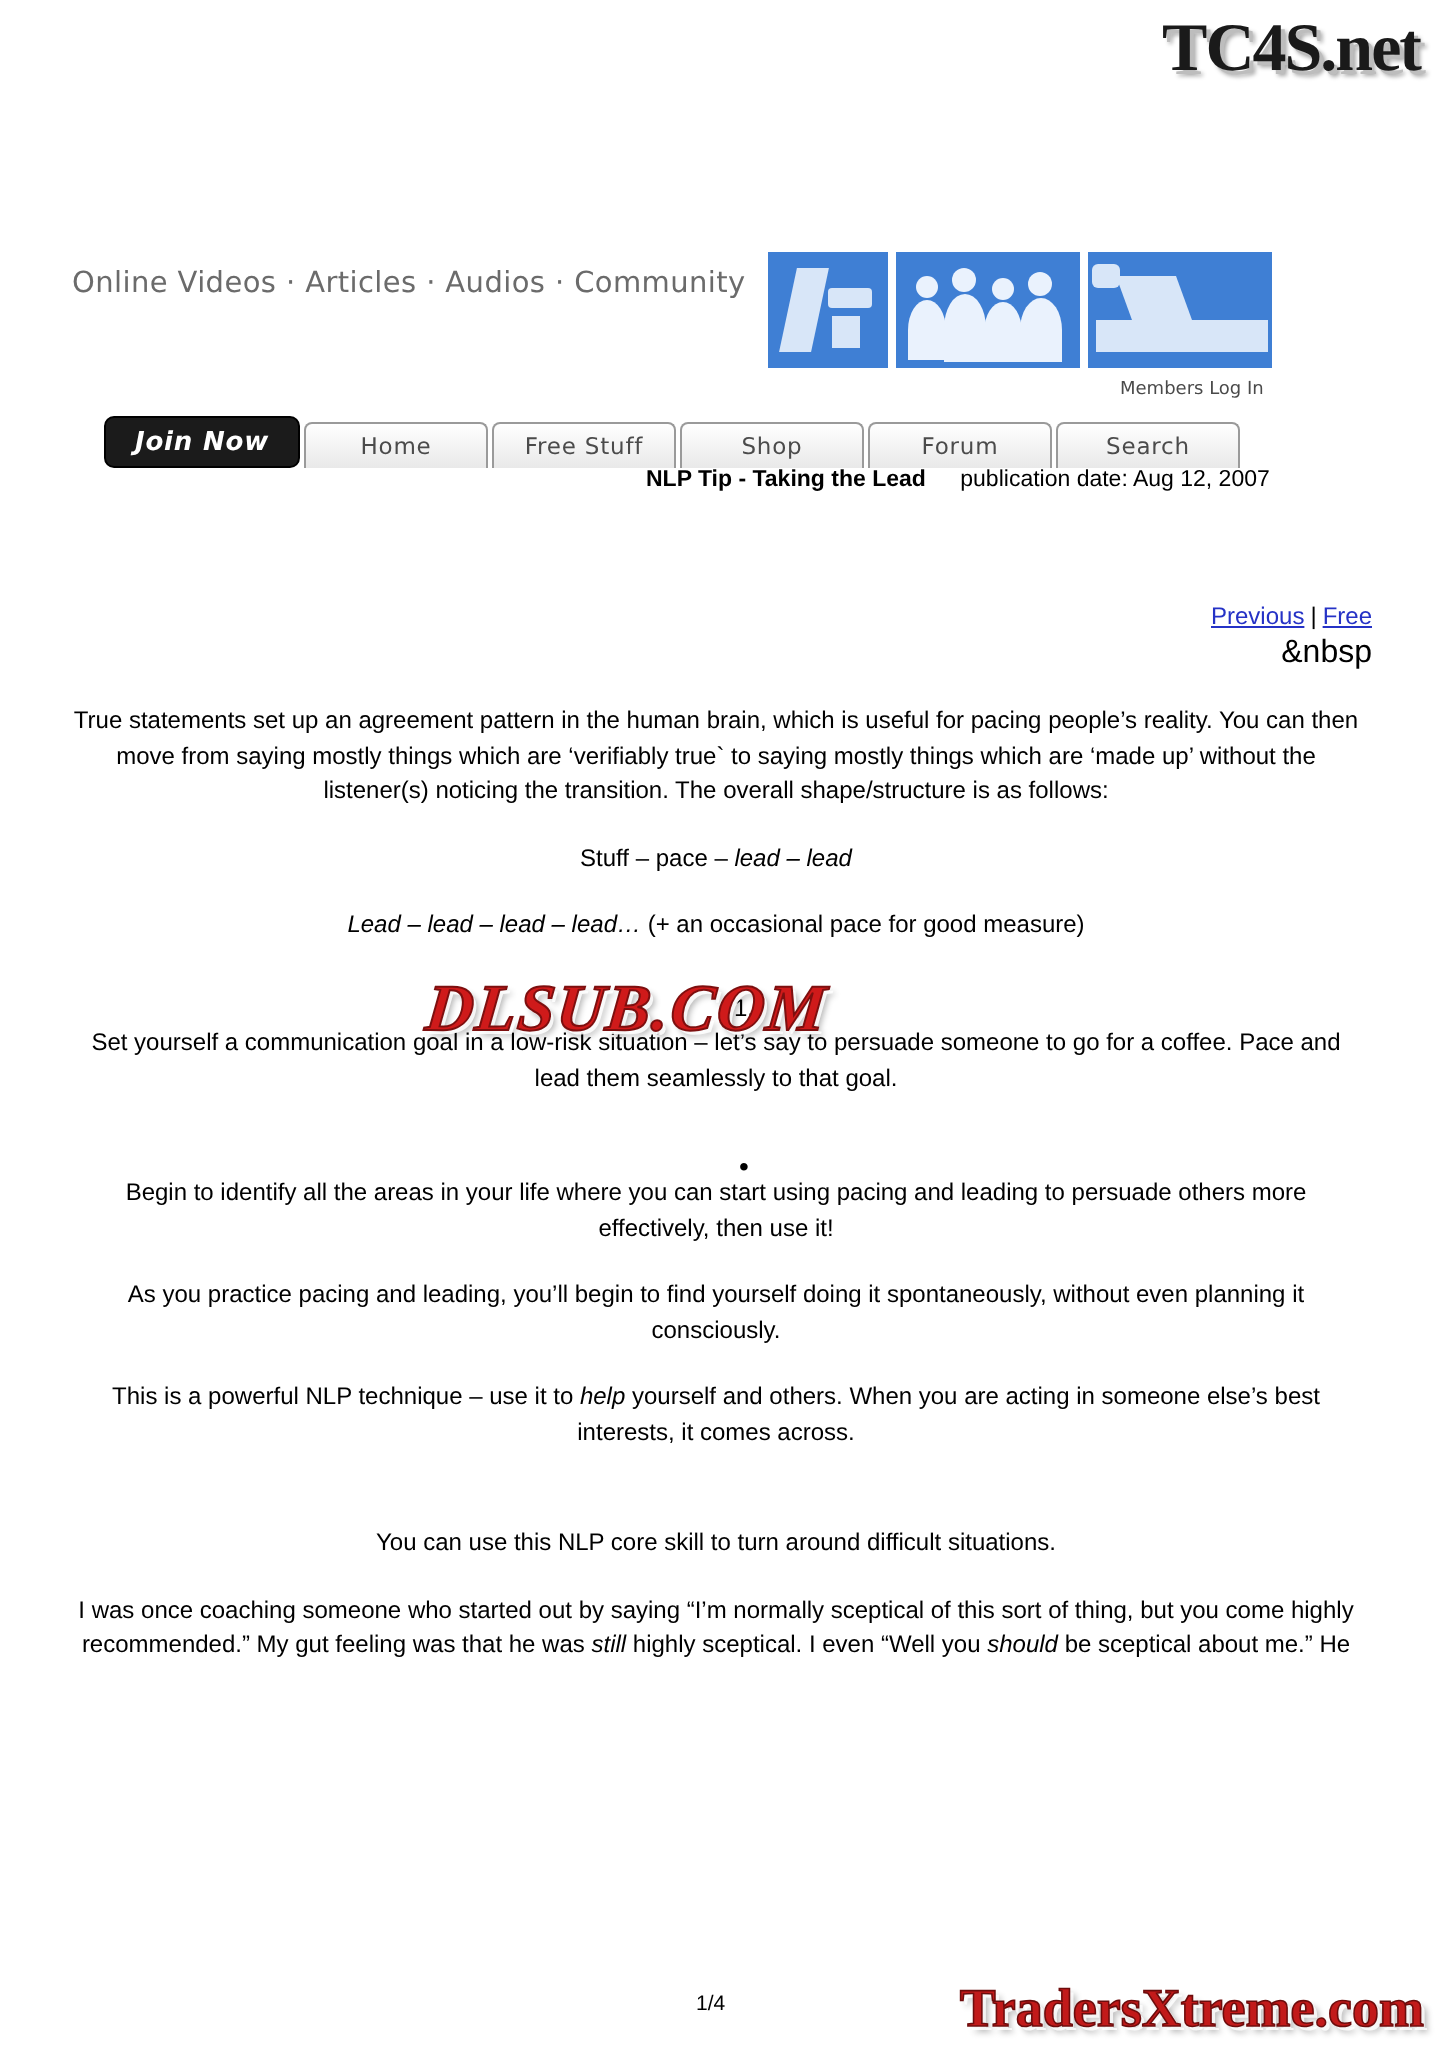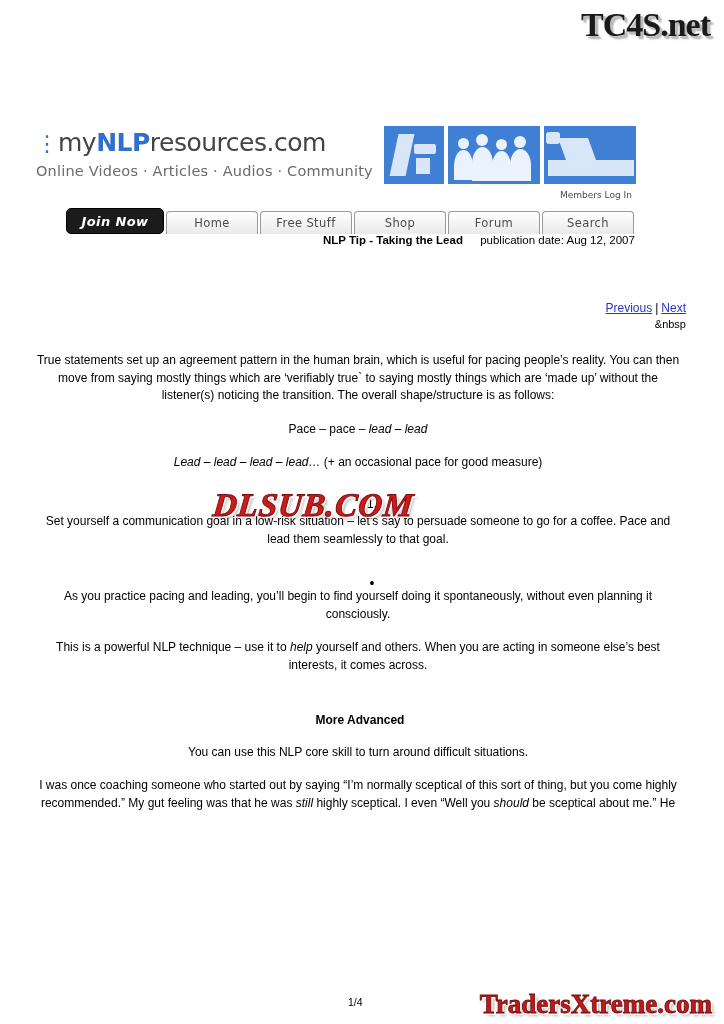--- a/index.html
+++ b/index.html
@@ -109,21 +109,21 @@
     left: 524px;
     top: 62px;
     font-size: 9px;
     color: #4a4a4a;
     font-family: "DejaVu Sans", sans-serif;
   }
 
   
   .nav {
     position: absolute;
-    left: 30px;
+    left: 16px;
     top: 80px;
     display: flex;
     align-items: flex-end;
   }
   .nav-btn {
     width: 90px;
     height: 22px;
     background: linear-gradient(#ffffff, #e9e9e9);
     border: 1px solid #9a9a9a;
     border-bottom: none;
@@ -178,21 +178,21 @@
   .pager a {
     color: #2532c6;
     text-decoration: underline;
     cursor: pointer;
   }
   .pager .sep { color: #000; margin: 0 3px; }
   .nbsp-line {
     position: absolute;
     right: 38px;
     top: 318px;
-    font-size: 11px;
+    font-size: 16px;
     color: #000;
   }
 
   
   .content {
     position: absolute;
     left: 34px;
     top: 352px;
     width: 648px;
     font-size: 12px;
@@ -257,23 +257,20 @@
   }
 </style>
 </head>
 <body>
 
 <div class="tc4s-watermark">TC4S.net</div>
 
 <div class="banner">
 
   <div class="logo-block">
-    <div class="logo-line1">
-      <span class="dots">⋮</span><span class="my">my</span><span class="nlp">NLP</span><span class="resources">resources.com</span>
-    </div>
     <div class="logo-line2">Online Videos · Articles · Audios · Community</div>
   </div>
 
   <div class="tiles">
     <div class="tile t1">
       <span class="shape s1"></span>
         <span class="shape s2"></span>
         <span class="shape s3"></span>
     </div>
     <div class="tile wide t2">
@@ -304,55 +301,55 @@
     <div class="nav-btn">Search</div>
   </div>
 </div>
 
 <div class="title-row">
   <span class="tip-title">NLP Tip - Taking the Lead</span>
   <span class="pubdate">publication date: Aug 12, 2007</span>
 </div>
 
 <div class="pager">
-  <a>Previous</a><span class="sep">|</span><a>Next</a>
+  <a>Previous</a><span class="sep">|</span><a>Free</a>
 </div>
 <div class="nbsp-line">&amp;nbsp</div>
 
 <div class="content">
 
   <p>True statements set up an agreement pattern in the human brain, which is useful for pacing people’s reality. You can then move from saying mostly things which are ‘verifiably true` to saying mostly things which are ‘made up’ without the listener(s) noticing the transition. The overall shape/structure is as follows:</p>
 
 
   <p>
-    <span>Pace – pace – </span><span class="it">lead – lead</span>
+    <span>Stuff – pace – </span><span class="it">lead – lead</span>
   </p>
 
 
   <p>
     <span class="it">Lead – lead – lead – lead…</span><span> (+ an occasional pace for good measure)</span>
   </p>
 
   <div class="gap-sm"></div>
 
 
   <div class="list-num">1.</div>
   <p class="tight">Set yourself a communication goal in a low-risk situation – let’s say to persuade someone to go for a coffee. Pace and lead them seamlessly to that goal.</p>
 
   <div class="bullet">•</div>
+  <p>Begin to identify all the areas in your life where you can start using pacing and leading to persuade others more effectively, then use it!</p>
 
   <p>As you practice pacing and leading, you’ll begin to find yourself doing it spontaneously, without even planning it consciously.</p>
 
   <p>
     <span>This is a powerful NLP technique – use it to </span><span class="it">help</span><span> yourself and others. When you are acting in someone else’s best interests, it comes across.</span>
   </p>
 
   <div class="gap-md"></div>
 
-  <div class="heading">More Advanced</div>
 
   <p>You can use this NLP core skill to turn around difficult situations.</p>
 
   <p>
     <span>I was once coaching someone who started out by saying “I’m normally sceptical of this sort of thing, but you come highly recommended.” My gut feeling was that he was </span><span class="it">still</span><span> highly sceptical. I even “Well you </span><span class="it">should</span><span> be sceptical about me.” He</span>
   </p>
 </div>
 
 <div class="dlsub">DLSUB.COM</div>
 

